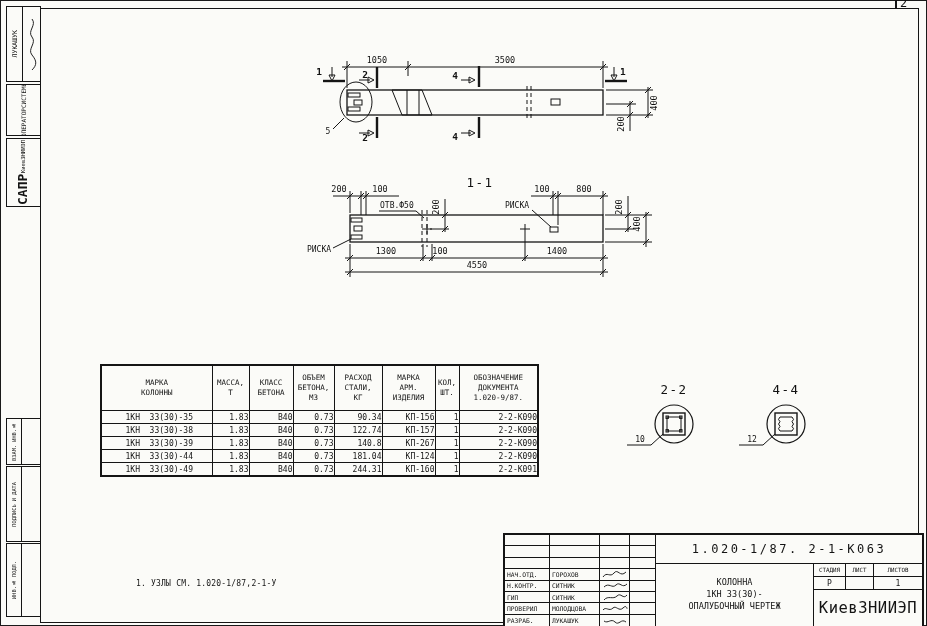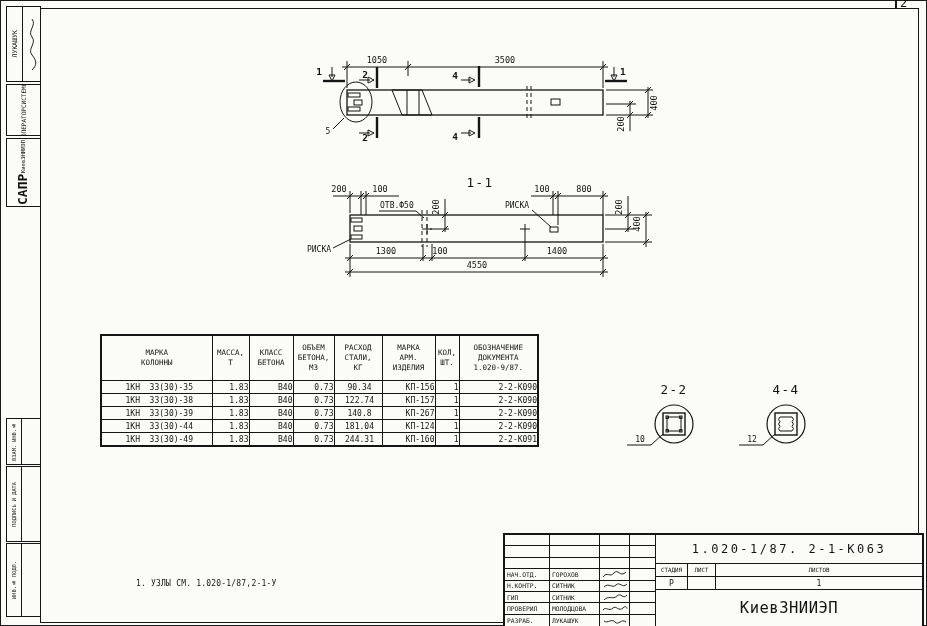--- a/index.html
+++ b/index.html
@@ -8,26 +8,26 @@
   .page-border{position:absolute;inset:0;border:1px solid #1a1a1a;pointer-events:none}
   .frame{position:absolute;left:40px;top:8px;width:877px;height:613px;border:1.6px solid #151515}
   .corner-tick{position:absolute;left:895px;top:0;width:2px;height:9px;background:#151515}
   .corner-num{position:absolute;left:900px;top:-4px;font-size:12px}
   
   .sbox{position:absolute;border:1.5px solid #151515;display:flex;overflow:hidden}
   .vtext{writing-mode:vertical-rl;transform:rotate(180deg);text-align:center;width:100%;
          display:flex;align-items:center;justify-content:center}
   .scol{border-right:1px solid #151515;display:flex;align-items:center;justify-content:center}
   
-  .dtable{position:absolute;left:100px;top:334px;border-collapse:collapse;table-layout:fixed;border:2px solid #151515}
+  .dtable{position:absolute;left:100px;top:364px;border-collapse:collapse;table-layout:fixed;border:2px solid #151515}
   .dtable th,.dtable td{border:1px solid #151515;font-weight:normal;overflow:hidden}
   .dtable th{height:44px;font-size:7.5px;line-height:1.3;white-space:pre-line;text-align:center;vertical-align:middle;padding:0 1px}
   .dtable td{height:12px;font-size:8px;white-space:pre;text-align:right;padding:0}
   .dtable td.c0{text-align:center;padding-left:5px}
-  .dtable td.c4{text-align:center;padding-left:3px}
+  .dtable td.c4{text-align:right;padding-left:3px}
   
   .notes{position:absolute;left:136px;top:555px;font-size:8px;line-height:11.5px;letter-spacing:.2px;white-space:pre}
   
   .tb{position:absolute;left:503px;top:533px;width:417px;height:91px;border:2px solid #151515;display:flex;background:#fbfbf8}
   .tb-left{width:150px;border-right:1.5px solid #151515;display:grid;
            grid-template-columns:45px 50px 30px 1fr;grid-template-rows:repeat(8,1fr)}
   .tc{border-right:1px solid #151515;border-bottom:1px solid #151515;font-size:6.3px;
       display:flex;align-items:center;padding-left:2px;overflow:hidden}
   .tc.last-col{border-right:none}
   .tb-left .tc:nth-last-child(-n+4){border-bottom:none}
@@ -421,20 +421,25 @@
         <svg width="26" height="9">
           <path d="M2,5 C6,8 9,2 13,6 S19,2 24,6" stroke="#222" fill="none"></path>
         </svg>
       </div>
     <div class="tc last-col"></div>
   </div>
 
   <div class="tb-right">
     <div class="tb-doc">1.020-1/87. 2-1-К063</div>
     <div class="tb-low">
+      <div class="tb-title">
+        <div>КОЛОННА</div>
+        <div>1КН 33(30)-</div>
+        <div>ОПАЛУБОЧНЫЙ ЧЕРТЕЖ</div>
+      </div>
       <div class="tb-meta">
         <div class="mrow mh">
           <div class="mcell w1 mh" style="border-bottom:none">СТАДИЯ</div>
           <div class="mcell w2 mh" style="border-bottom:none">ЛИСТ</div>
           <div class="mcell w3 mh" style="border-bottom:none">ЛИСТОВ</div>
         </div>
         <div class="mrow mv">
           <div class="mcell w1 mv" style="border-bottom:none">Р</div>
           <div class="mcell w2 mv" style="border-bottom:none"></div>
           <div class="mcell w3 mv" style="border-bottom:none">1</div>

